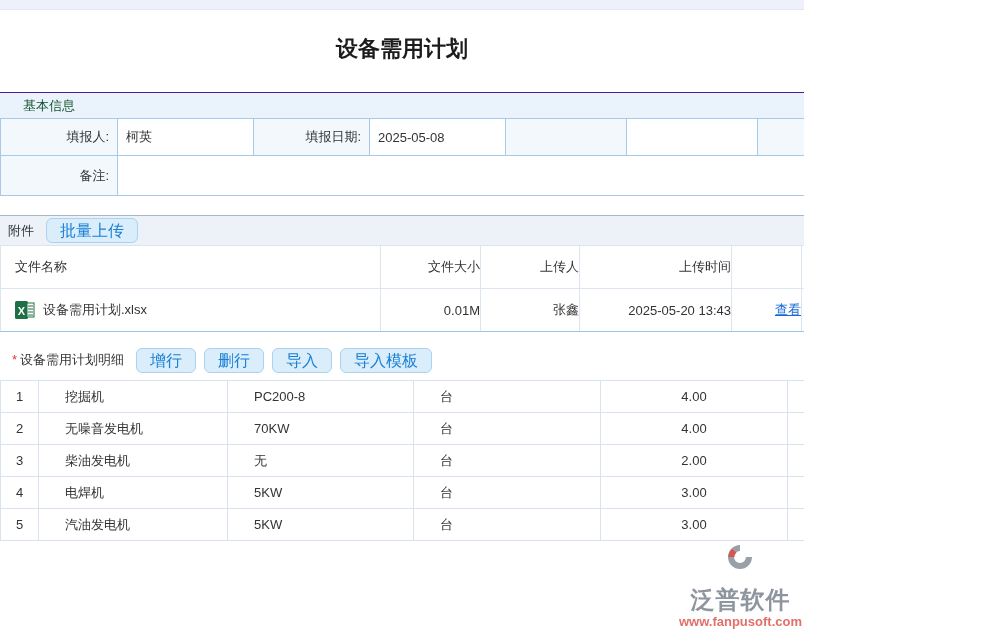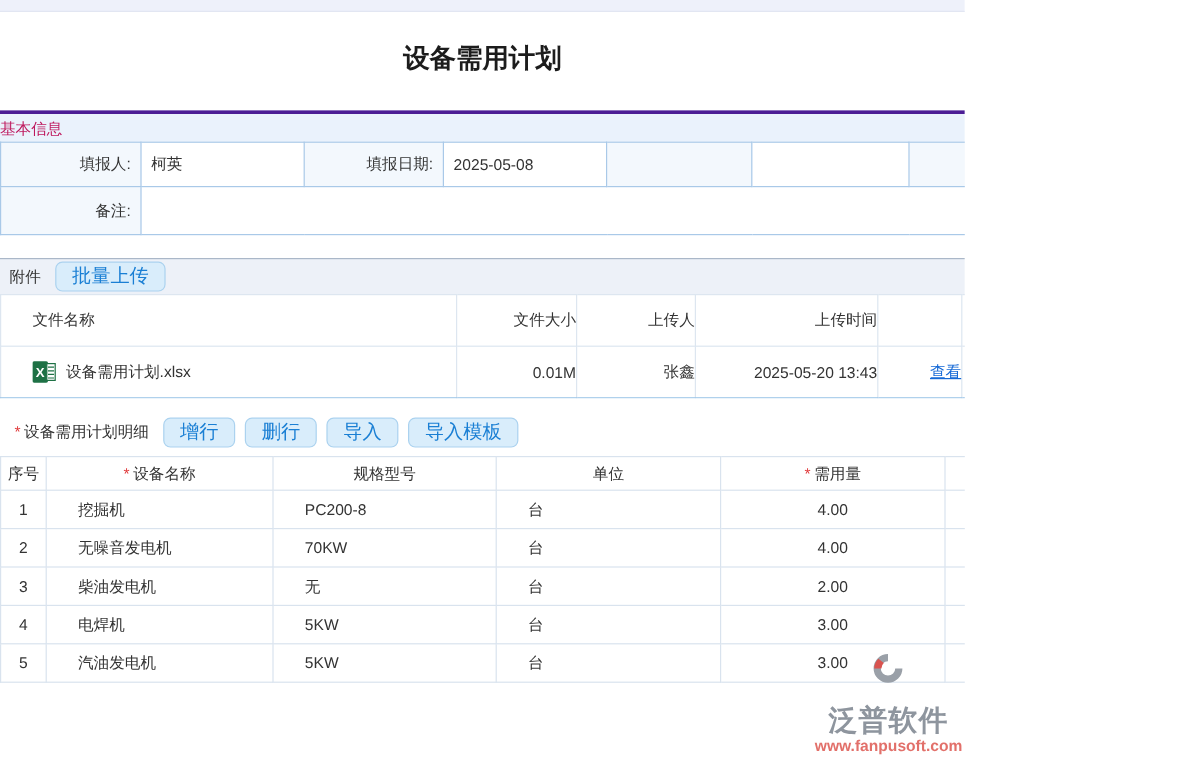--- a/index.html
+++ b/index.html
@@ -7,42 +7,42 @@
   .page {
     position:relative; width:804px; height:631px; overflow:hidden;
     font-family:"Liberation Sans","DejaVu Sans",sans-serif;
     font-size:13px; color:#333; background:#fff;
   }
   .topstrip { height:10px; background:#eef1fa; border-bottom:1px solid #e2e6f2; }
   .page-title { text-align:center; font-size:22px; font-weight:bold; color:#1c1c1c;
     margin-top:24px; height:30px; line-height:30px; margin-bottom:28px; }
 
   
-  .section-bar { background:#eaf2fc; border-top:3px solid #4c1d95; height:26px;
-    line-height:25px; padding-left:0; font-size:13px; color:#be185d; }
+  .section-bar { background:#eaf2fc; border-top:1px solid #4c1d95; height:26px;
+    line-height:25px; padding-left:23px; font-size:13px; color:#14532d; }
 
   
   table { border-collapse:collapse; table-layout:fixed; }
   .info-table { width:991px; }
   .info-table td { border:1px solid #a9c9e8; padding:2px 8px; font-size:13px; }
   .info-table .lbl { background:#f3f8fd; text-align:right; color:#333; }
   .info-table .val { background:#fff; text-align:left; }
   .req { color:#e03a3c; margin-right:3px; }
 
   
   .attach-bar { margin-top:19px; background:#edf1f8; border-top:1px solid #aab7c8;
     height:30px; display:flex; align-items:center; gap:12px; padding-left:8px; }
   .btn-blue { background:#d9edfb; border:1px solid #abd2ef; color:#1a7fd4;
     border-radius:6px; padding:3px 13px; font-size:16px; line-height:17px; cursor:pointer;
     font-family:inherit; }
   .attach-wrap { width:991px; overflow:hidden; }
   .attach-table { width:1011px; }
   .attach-table th, .attach-table td { border:1px solid #dde6f0; height:43px;
     font-weight:normal; text-align:right; font-size:13px; }
-  .attach-table .fname { text-align:left; padding-left:26px; }
+  .attach-table .fname { text-align:left; padding-left:14px; }
   .attach-table tr.last td { border-bottom:1px solid #9dc6e8; }
   .file-cell { display:flex; align-items:center; gap:8px; }
   a.link { color:#1569d6; text-decoration:underline; cursor:pointer; }
 
   
   .detail-bar { margin-top:10px; height:36px; display:flex; align-items:center;
     gap:8px; padding-left:12px; background:#fff; }
   .detail-title { margin-right:4px; }
   .detail-table { width:991px; margin-top:2px; }
   .detail-table th { border:1px solid #d9e3ee; height:28px; font-weight:normal;
@@ -183,28 +183,20 @@
   <table class="detail-table">
     <colgroup>
       <col style="width:38px">
         <col style="width:189px">
         <col style="width:186px">
       <col style="width:187px">
         <col style="width:187px">
         <col style="width:204px">
     </colgroup>
     <tbody>
-        <tr>
-      <th>序号</th>
-      <th><span class="req">*</span><span>设备名称</span></th>
-      <th>规格型号</th>
-      <th>单位</th>
-      <th><span class="req">*</span><span>需用量</span></th>
-      <th>备注</th>
-    </tr>
     <tr>
       <td class="c">1</td>
       <td class="l">挖掘机</td>
       <td class="l">PC200-8</td>
       <td class="l">台</td>
       <td class="c">4.00</td>
       <td class="l"></td>
     </tr>
     <tr>
       <td class="c">2</td>

